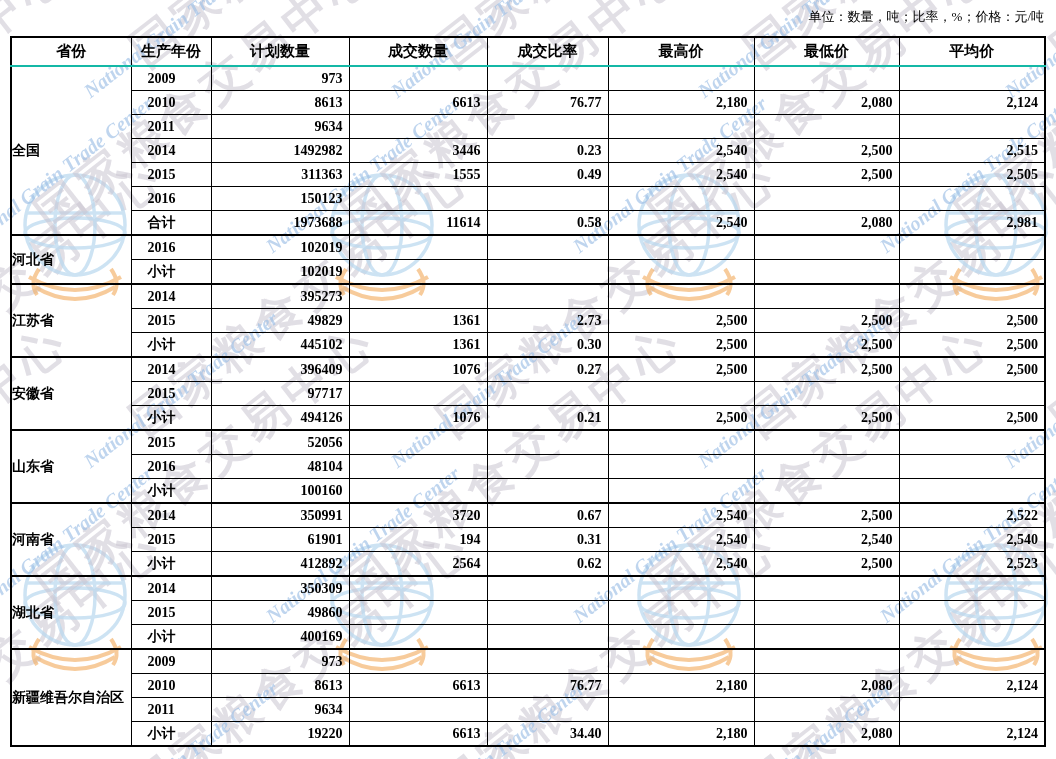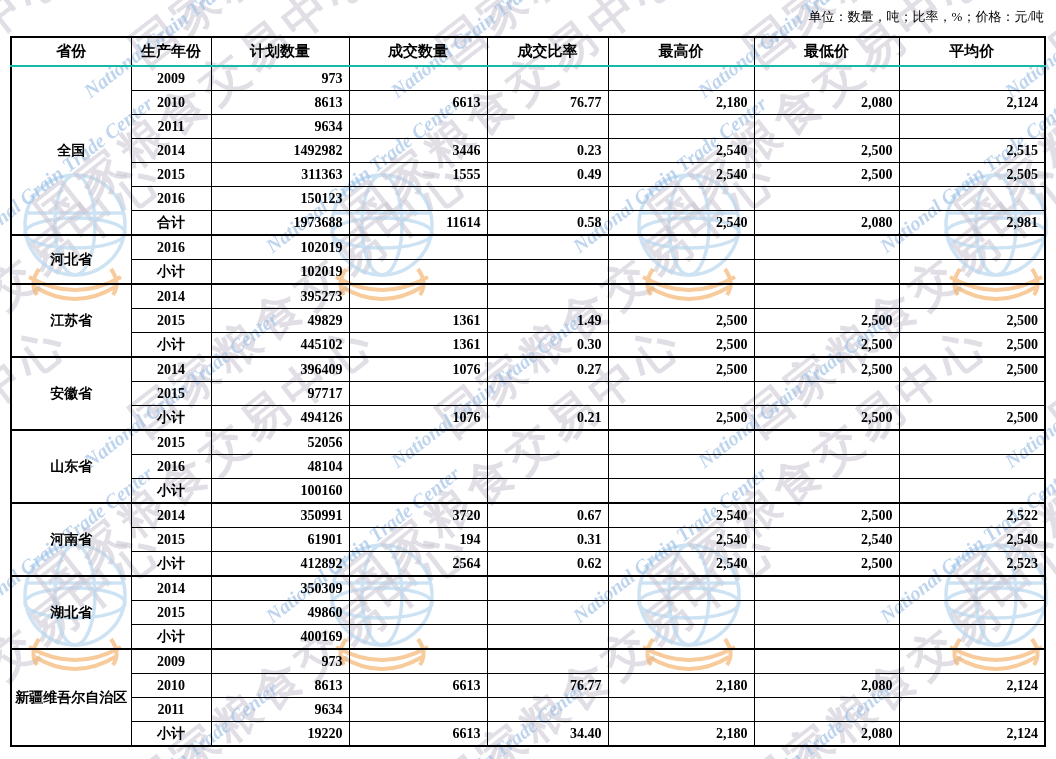--- a/index.html
+++ b/index.html
@@ -27,22 +27,22 @@
   tbody{border-bottom:2px solid #000;}
   .group-end td{border-bottom-width:2px;margin-top:36px;}
   th{
     height:27px;font-size:15px;font-weight:bold;color:#000;
     text-align:center;padding:0;background:transparent;
   }
   td{
     height:23px;font-size:14px;font-weight:bold;color:#000;
     padding:0;background:transparent;white-space:nowrap;overflow:hidden;
   }
-  td.c-prov{text-align:center;letter-spacing:0;}
-  td.c-year{text-align:center;}
+  td.c-prov{letter-spacing:0;}
+  td.c-year{text-align:left;padding-left:16px;}
   td.c-num{text-align:right;padding-right:6px;}
 </style>
 </head>
 <body>
 
 <svg class="wm" width="1056" height="759" viewBox="0 0 1056 759" aria-hidden="true">
   <defs>
     <g id="wm-tile">
 
       <g fill="none" stroke-width="3.5" opacity="0.7" stroke="#b9d8ef">
@@ -205,21 +205,21 @@
           <td class="c-num"></td>
           <td class="c-num"></td>
           <td class="c-num"></td>
           <td class="c-num"></td>
           <td class="c-num"></td>
         </tr>
         <tr>
           <td class="c-year">2015</td>
           <td class="c-num">49829</td>
           <td class="c-num">1361</td>
-          <td class="c-num">1.49</td>
+          <td class="c-num">2.73</td>
           <td class="c-num">2,500</td>
           <td class="c-num">2,500</td>
           <td class="c-num">2,500</td>
         </tr>
         <tr class="group-end">
           <td class="c-year">小计</td>
           <td class="c-num">445102</td>
           <td class="c-num">1361</td>
           <td class="c-num">0.30</td>
           <td class="c-num">2,500</td>

